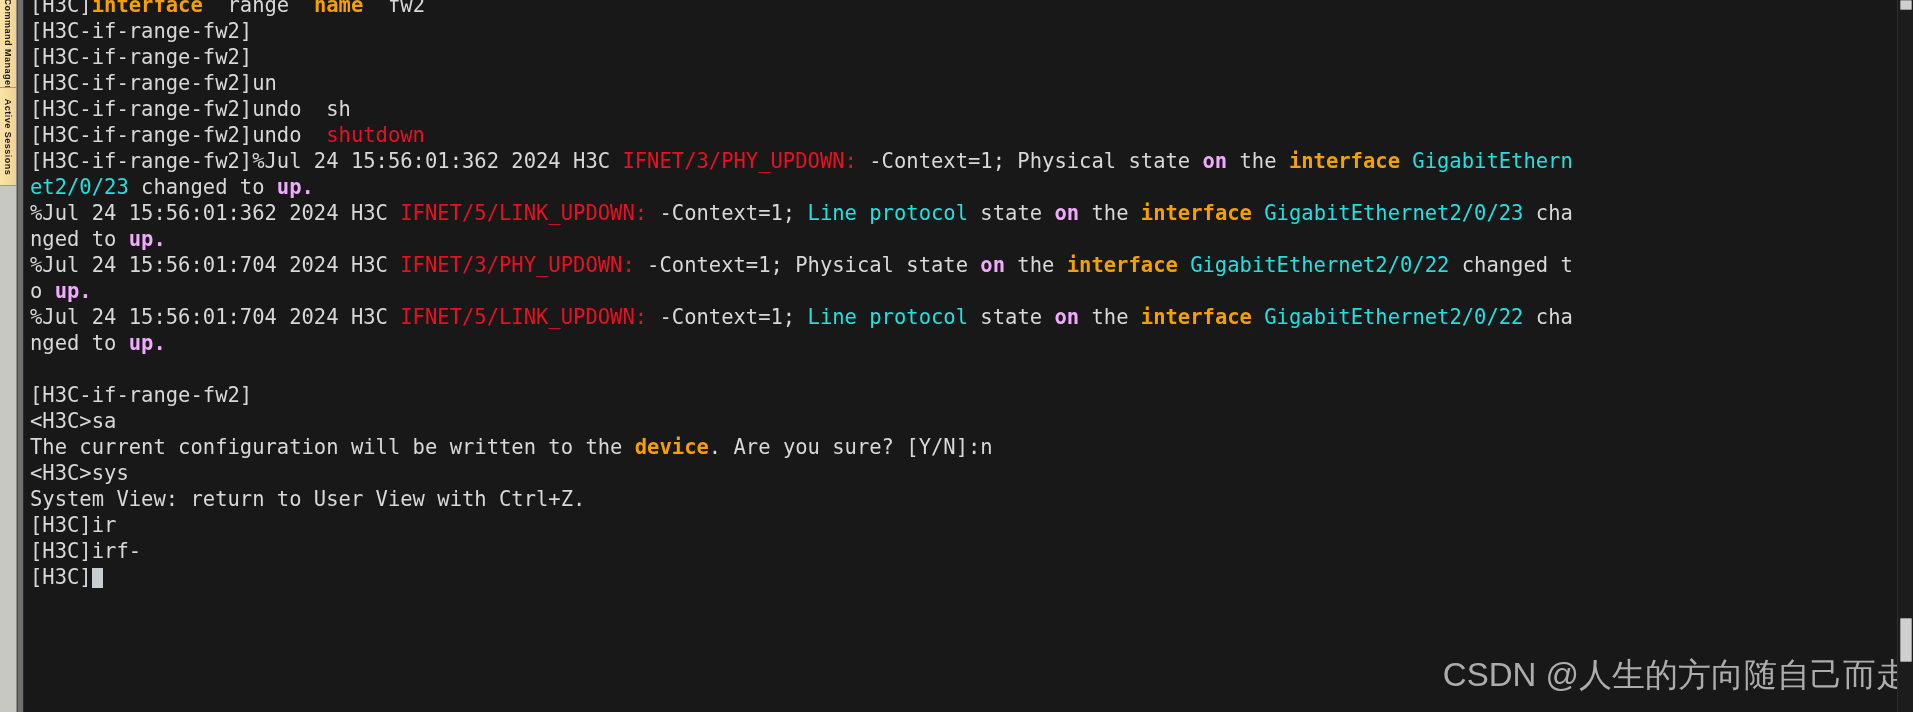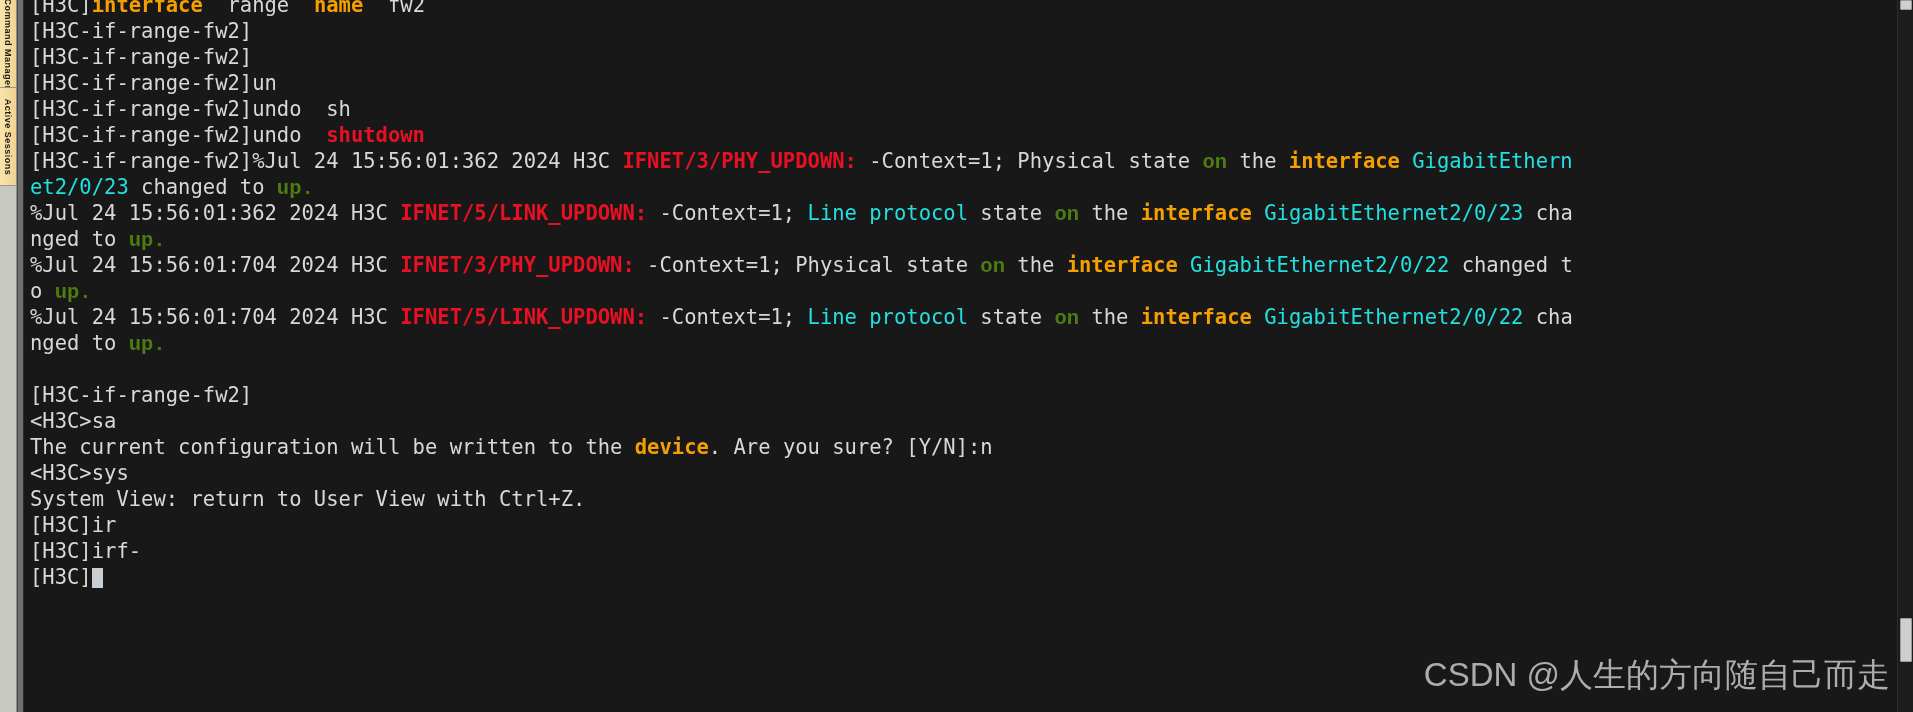--- a/index.html
+++ b/index.html
@@ -83,23 +83,23 @@
     font-size: 20.5px;
     line-height: 26px;
     color: #d6d6d6;
     white-space: pre;
     letter-spacing: 0px;
   }
   .line { height: 26px; white-space: pre; }
 
   
   .c-white  { color: #d8d8d8; }
-  .c-red    { color: #e81123; font-weight: 700; }
+  .c-red    { color: #e81123; font-weight: 400; }
   .c-cyan   { color: #22e0e0; font-weight: 400; }
-  .c-green  { color: #4d7c0f; font-weight: 700; font-family: Liberation Mono, monospace; }
+  .c-green  { color: #f0abfc; font-weight: 700; }
   .c-orange { color: #f5a000; font-weight: 700; }
 
   
   .cursor {
     display: inline-block;
     width: 11px;
     height: 20px;
     background: #c9cdd4;
     vertical-align: -4px;
   }
@@ -121,21 +121,21 @@
     background: #cfcfcf;
     border: 1px solid #9a9a9a;
     border-radius: 1px;
   }
   .scroll-thumb.top { top: 0px; height: 10px; }
   .scroll-thumb.bot { bottom: 50px; height: 44px; }
 
   
   .watermark {
     position: absolute;
-    right: 23px;
+    right: 4px;
     bottom: 14px;
     font-family: "Liberation Sans", sans-serif;
     font-size: 33px;
     color: #b9b9b9;
     opacity: 0.92;
     white-space: nowrap;
     z-index: 4;
     pointer-events: none;
   }
 </style>

